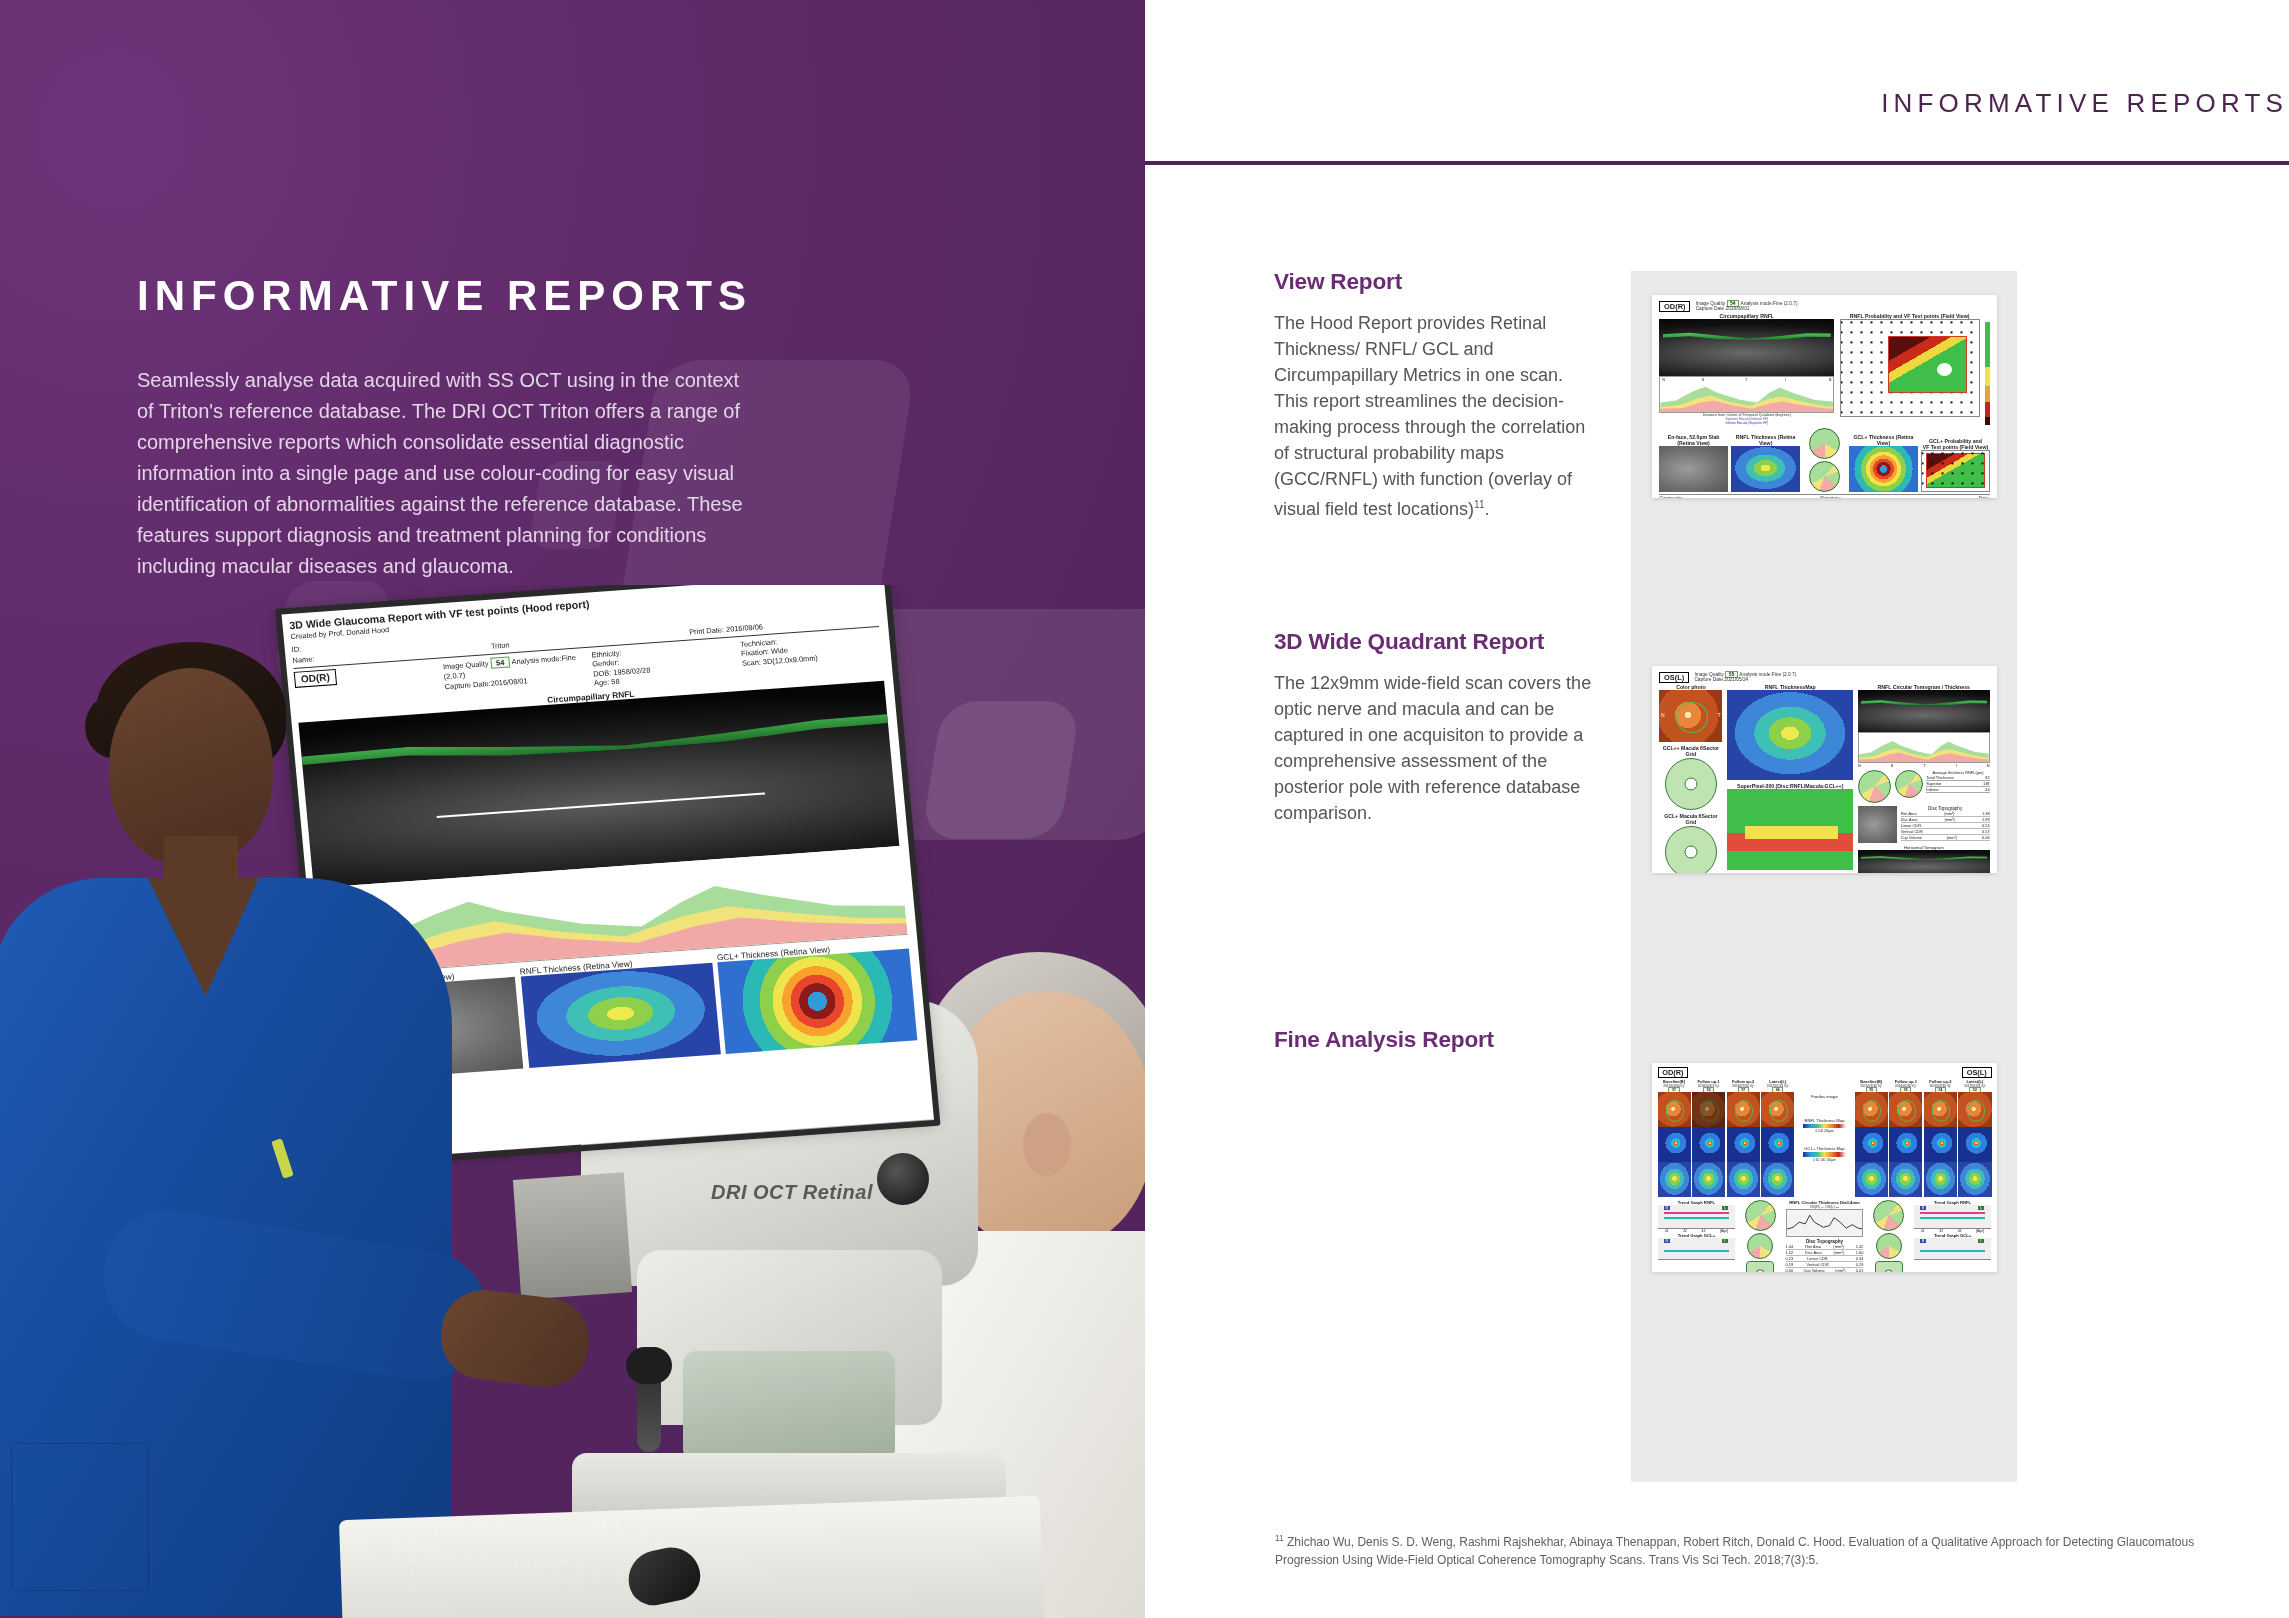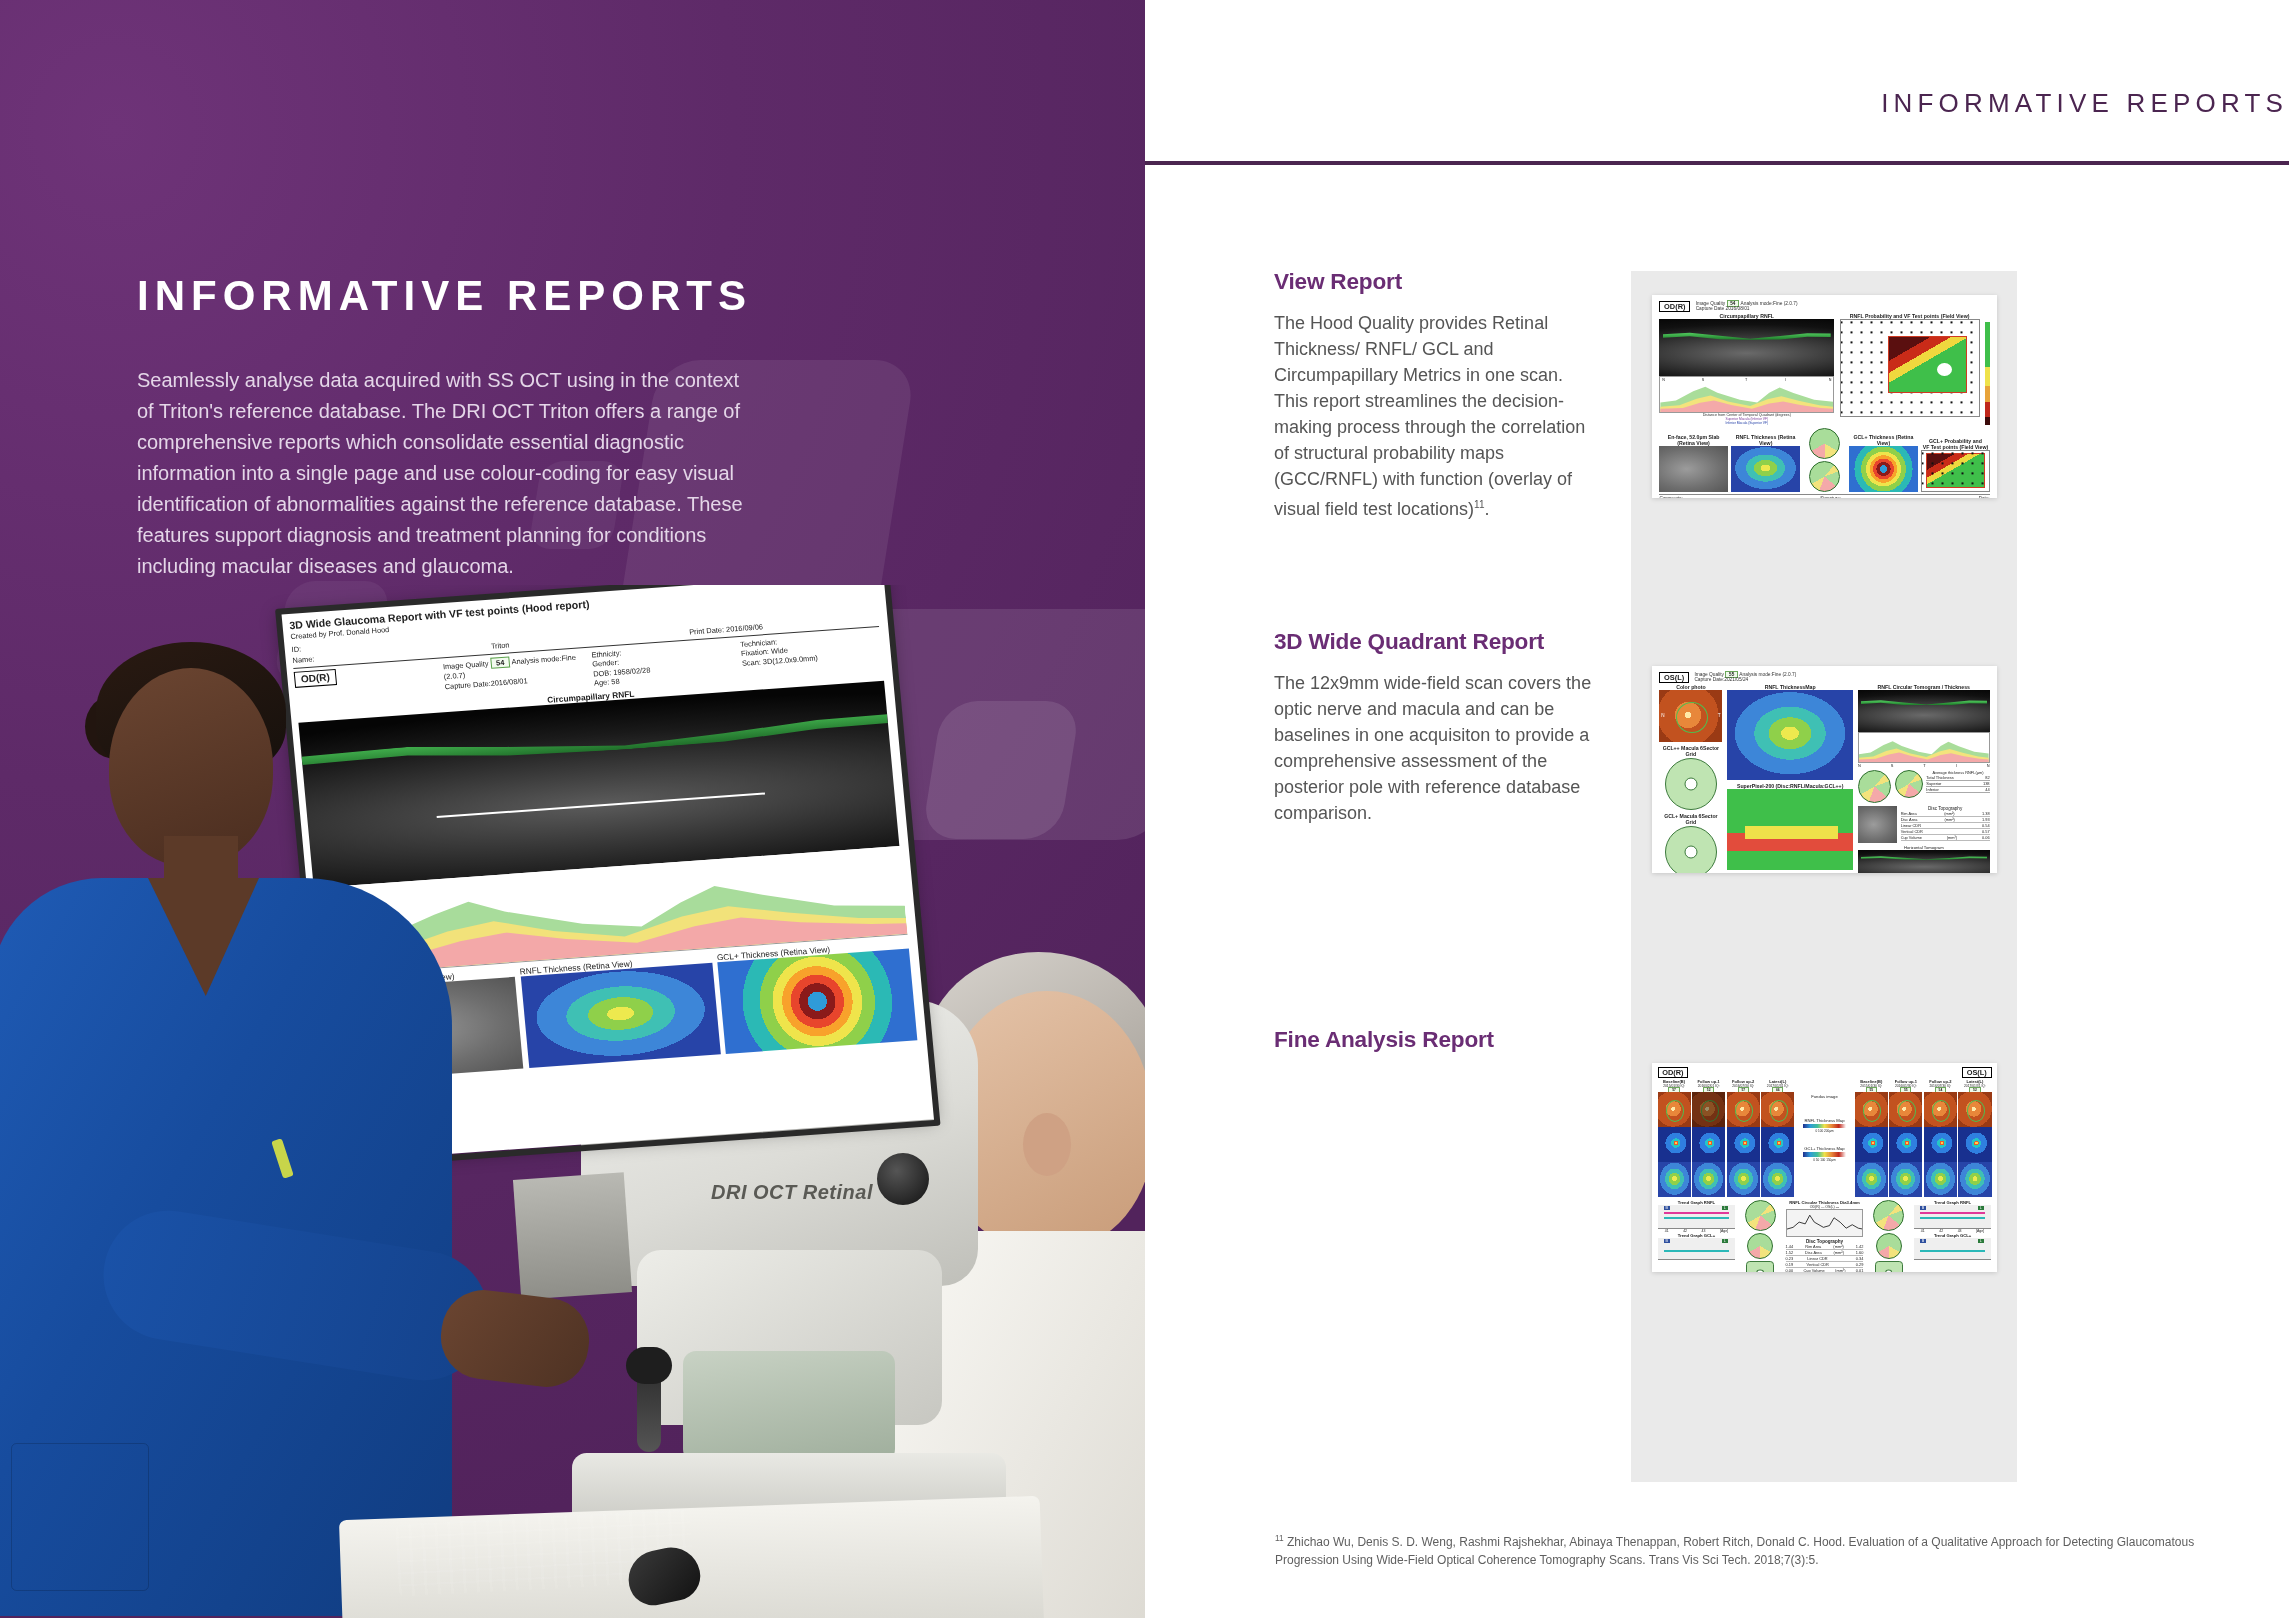--- a/index.html
+++ b/index.html
@@ -344,21 +344,21 @@
 
   <div class="right-col">
 
     <div class="hdr-title">INFORMATIVE REPORTS</div>
     <div class="hdr-rule"></div>
 
     <div class="grey-panel"></div>
 
     <div class="section" style="left:129px;top:269px;">
       <div class="sec-title">View Report</div>
-      <div class="sec-body"><span>The Hood Quality provides Retinal Thickness/ RNFL/ GCL and Circumpapillary Metrics in one scan. This report streamlines the decision-making process through the correlation of structural probability maps (GCC/RNFL) with function (overlay of visual field test locations)</span><sup>11</sup><span>.</span></div>
+      <div class="sec-body"><span>The Hood Report provides Retinal Thickness/ RNFL/ GCL and Circumpapillary Metrics in one scan. This report streamlines the decision-making process through the correlation of structural probability maps (GCC/RNFL) with function (overlay of visual field test locations)</span><sup>11</sup><span>.</span></div>
     </div>
 
     <div class="card" style="left:507px;top:295px;width:345px;height:203px;">
       <div class="mini">
         <div class="top">
           <span class="eye">OD(R)</span>
           <div style="flex:1;">
             <div>
               <span class="lbl">Image Quality</span>
               <span class="iqb">54</span>
@@ -429,21 +429,21 @@
         <div class="foot">
           <span>Comments:</span>
           <span>Signature:</span>
           <span>Date:</span>
         </div>
       </div>
     </div>
 
     <div class="section" style="left:129px;top:629px;">
       <div class="sec-title">3D Wide Quadrant Report</div>
-      <div class="sec-body">The 12x9mm wide-field scan covers the optic nerve and macula and can be baselines in one acquisiton to provide a comprehensive assessment of the posterior pole with reference database comparison.</div>
+      <div class="sec-body">The 12x9mm wide-field scan covers the optic nerve and macula and can be captured in one acquisiton to provide a comprehensive assessment of the posterior pole with reference database comparison.</div>
     </div>
 
     <div class="card" style="left:507px;top:666px;width:345px;height:207px;">
       <div class="mini">
         <div class="top">
           <span class="eye">OS(L)</span>
           <div style="flex:1;">
             <div>
               <span class="lbl">Image Quality</span>
               <span class="iqb">55</span>

